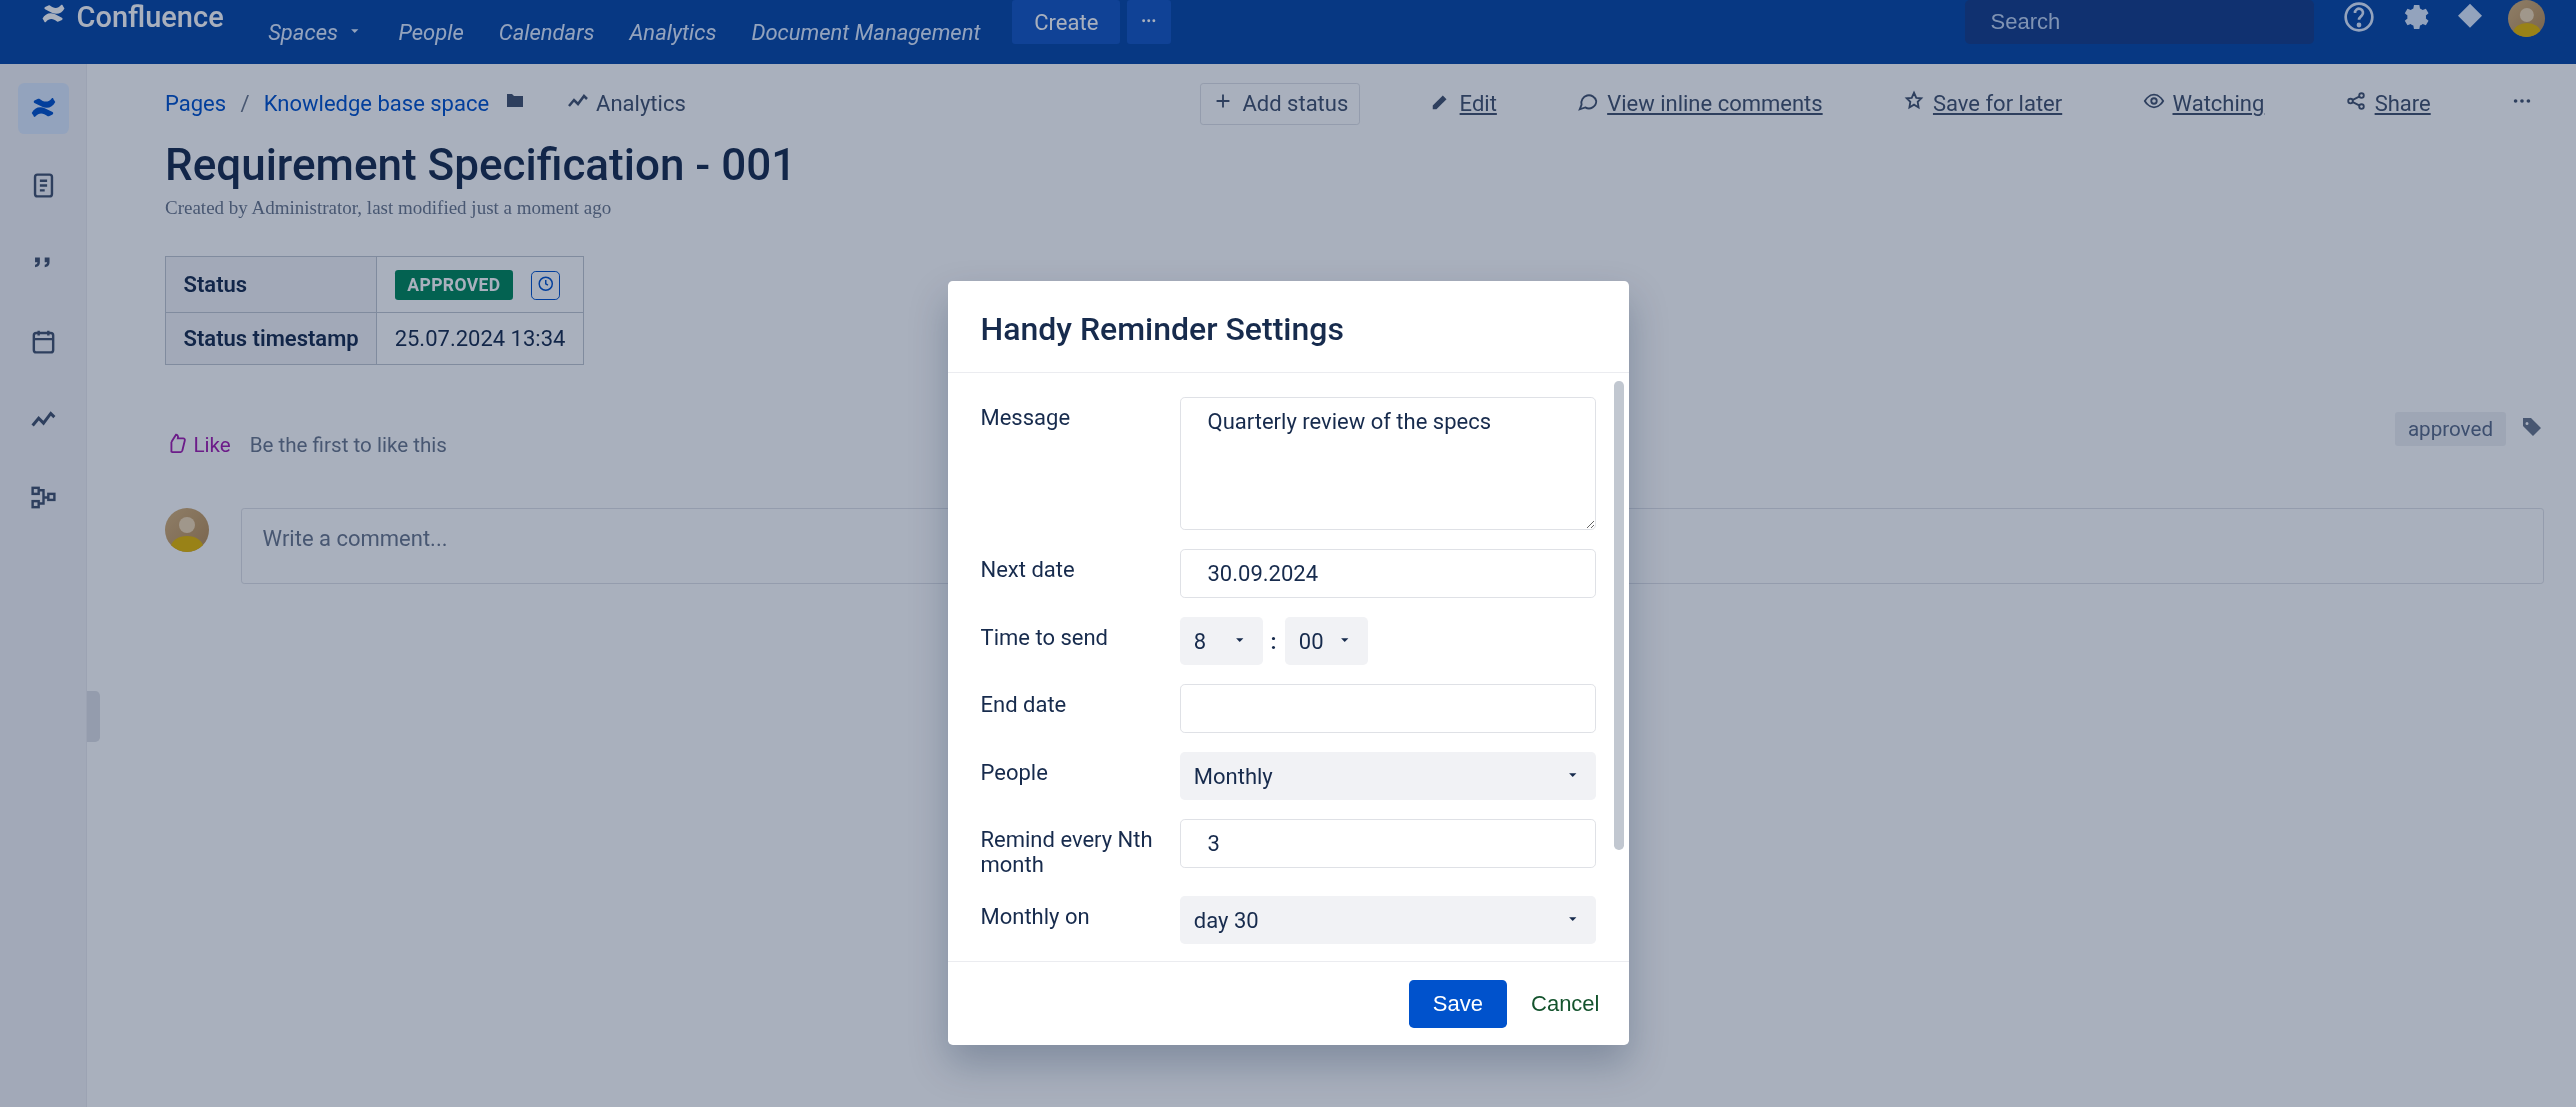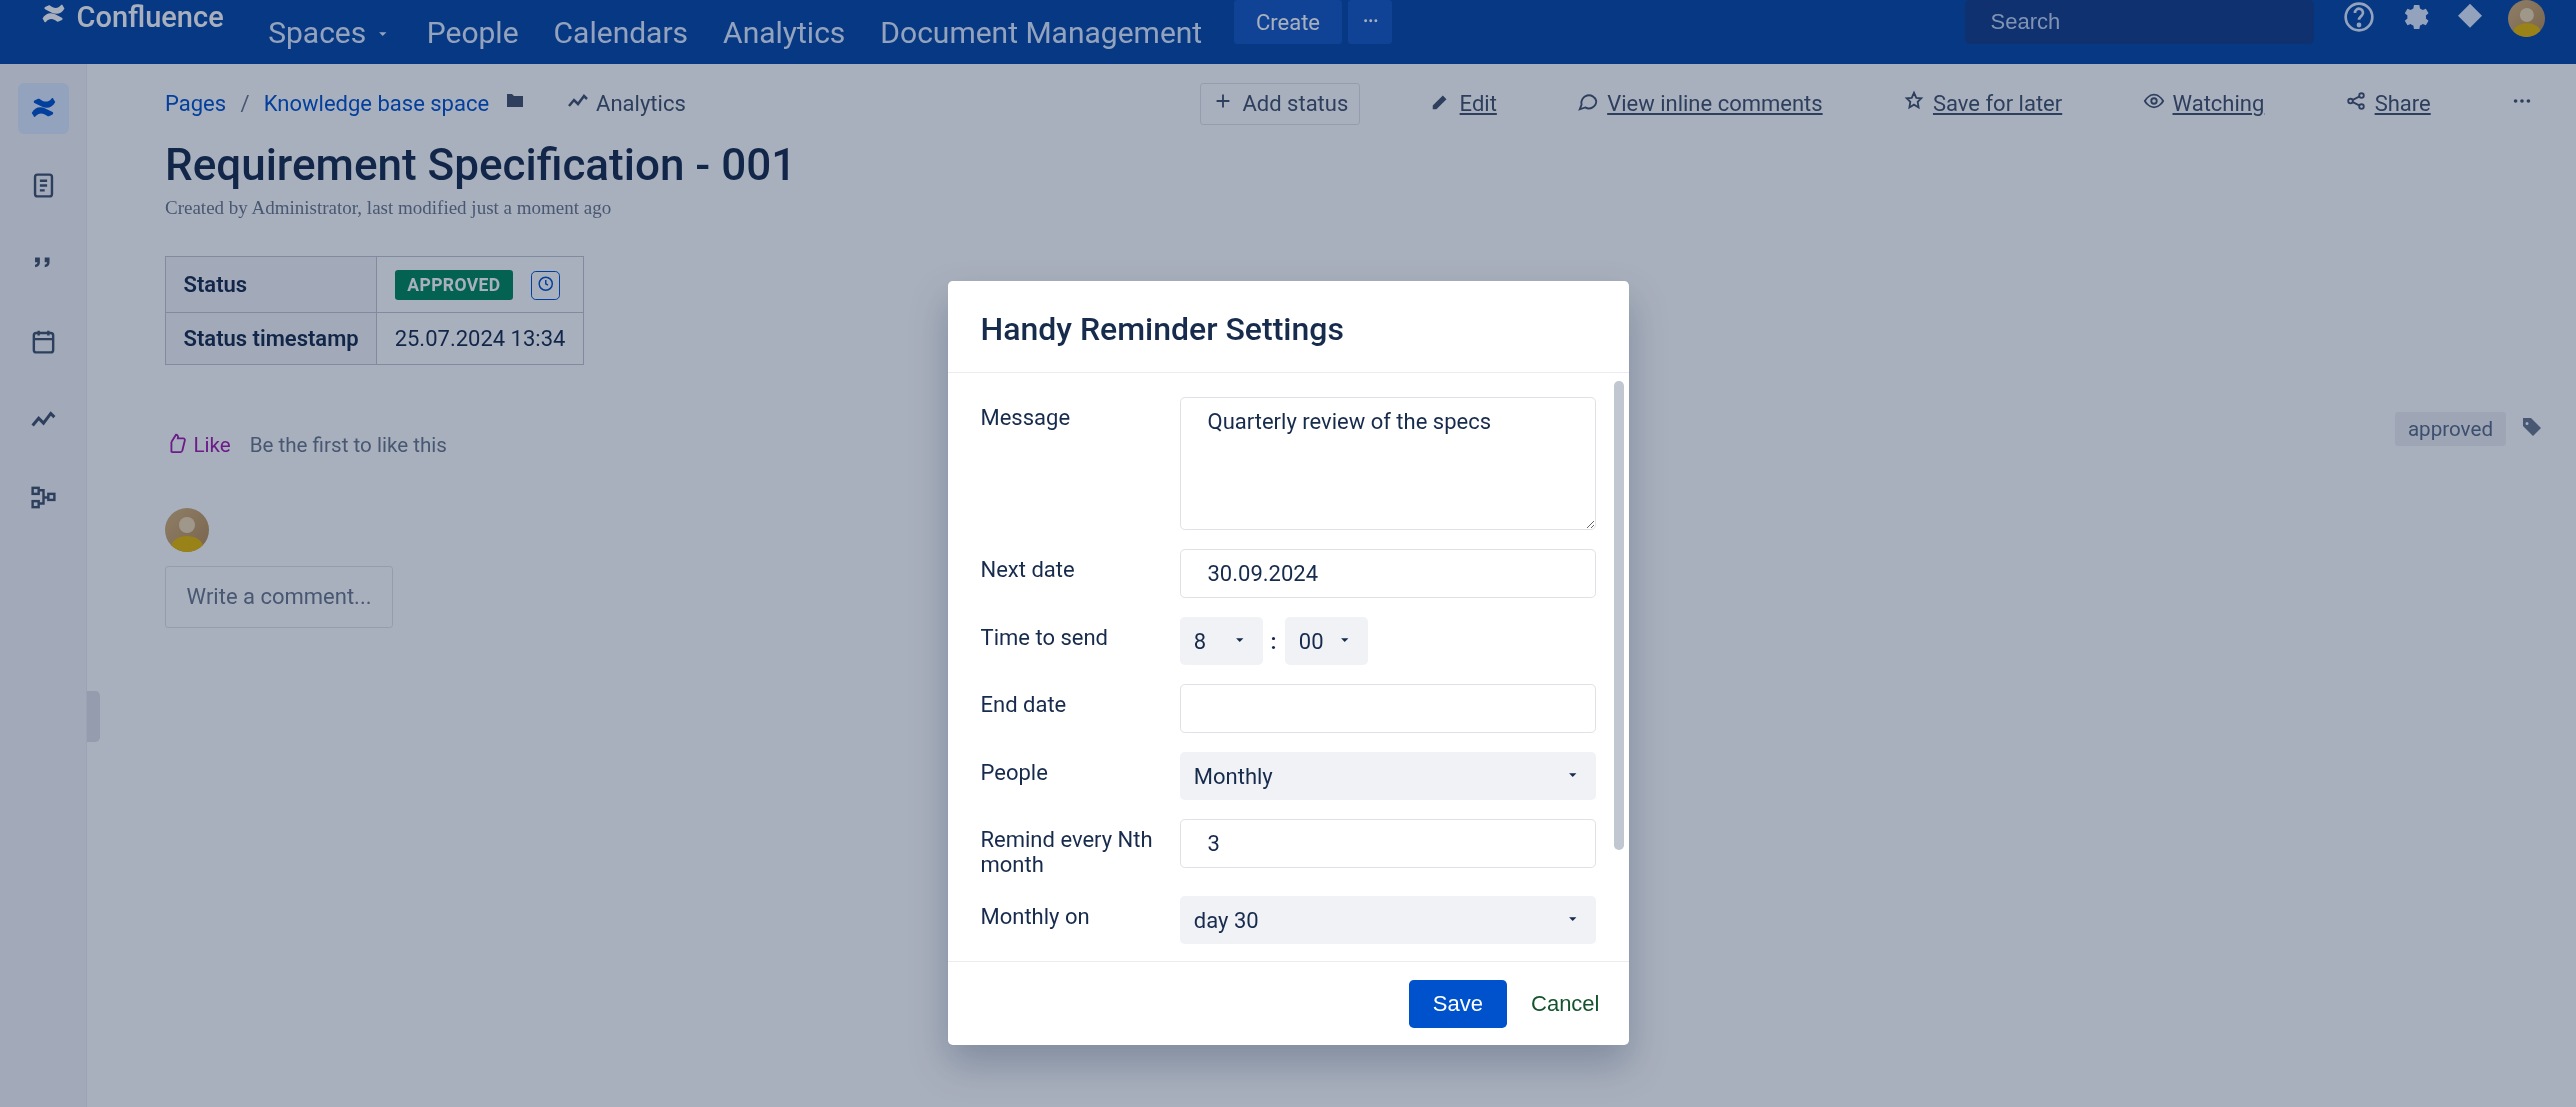--- a/index.html
+++ b/index.html
@@ -32,27 +32,28 @@
     align-items: center;
     gap: 9.5px;
     color: #fff;
     font-size: 29px;
     font-weight: 500;
     margin-right: 27px;
   }
   .top-header .logo svg { width: 27px; height: 27px; }
   .nav-item {
     color: #deebff;
-    font-size: 30px;
+    font-size: 22px;
     padding: 0 17.5px;
     height: 64px;
     display: flex;
     align-items: center;
     cursor: pointer;
     gap: 8px;
+    font-style: italic;
   }
   .nav-create {
     background: #1457c4;
     color: #fff;
     font-size: 22px;
     padding: 0 22px;
     height: 44px;
     display: flex;
     align-items: center;
     border-radius: 3.2px;
@@ -192,21 +193,21 @@
   }
   .tag-chip {
     background:#eef0f3; color:#5a6a87; font-size:20.6px;
     padding:4.8px 12.7px; border-radius:3.2px; cursor:pointer;
   }
   .tags-row .tag-add { color:#6b778c; cursor:pointer; }
   .tags-row svg { width:24px;height:24px; }
 
   .comment-row {
     margin-top: 49px;
-    display:flex; gap:14px; align-items:flex-start;flex-direction:column;
+    display:flex; gap:32px; align-items:flex-start;
   }
   .avatar-sm {
     width:44px;height:44px;border-radius:50%;
     background: linear-gradient(135deg,#d7b37b 0%,#b78c56 100%);
     position:relative; overflow:hidden;
   }
   .avatar-sm::after{content:""; position:absolute;left:50%;top:22%;transform:translateX(-50%);width:16px;height:16px;border-radius:50%;background:#f2d9b3;}
   .avatar-sm::before{content:"";position:absolute;left:50%;bottom:-6.4px;transform:translateX(-50%);width:32px;height:22px;border-radius:50% 50% 0 0;background:#e6b800;}
   .comment-input {
     flex:1; border:0.8px solid #dfe1e6; border-radius:3.2px;

